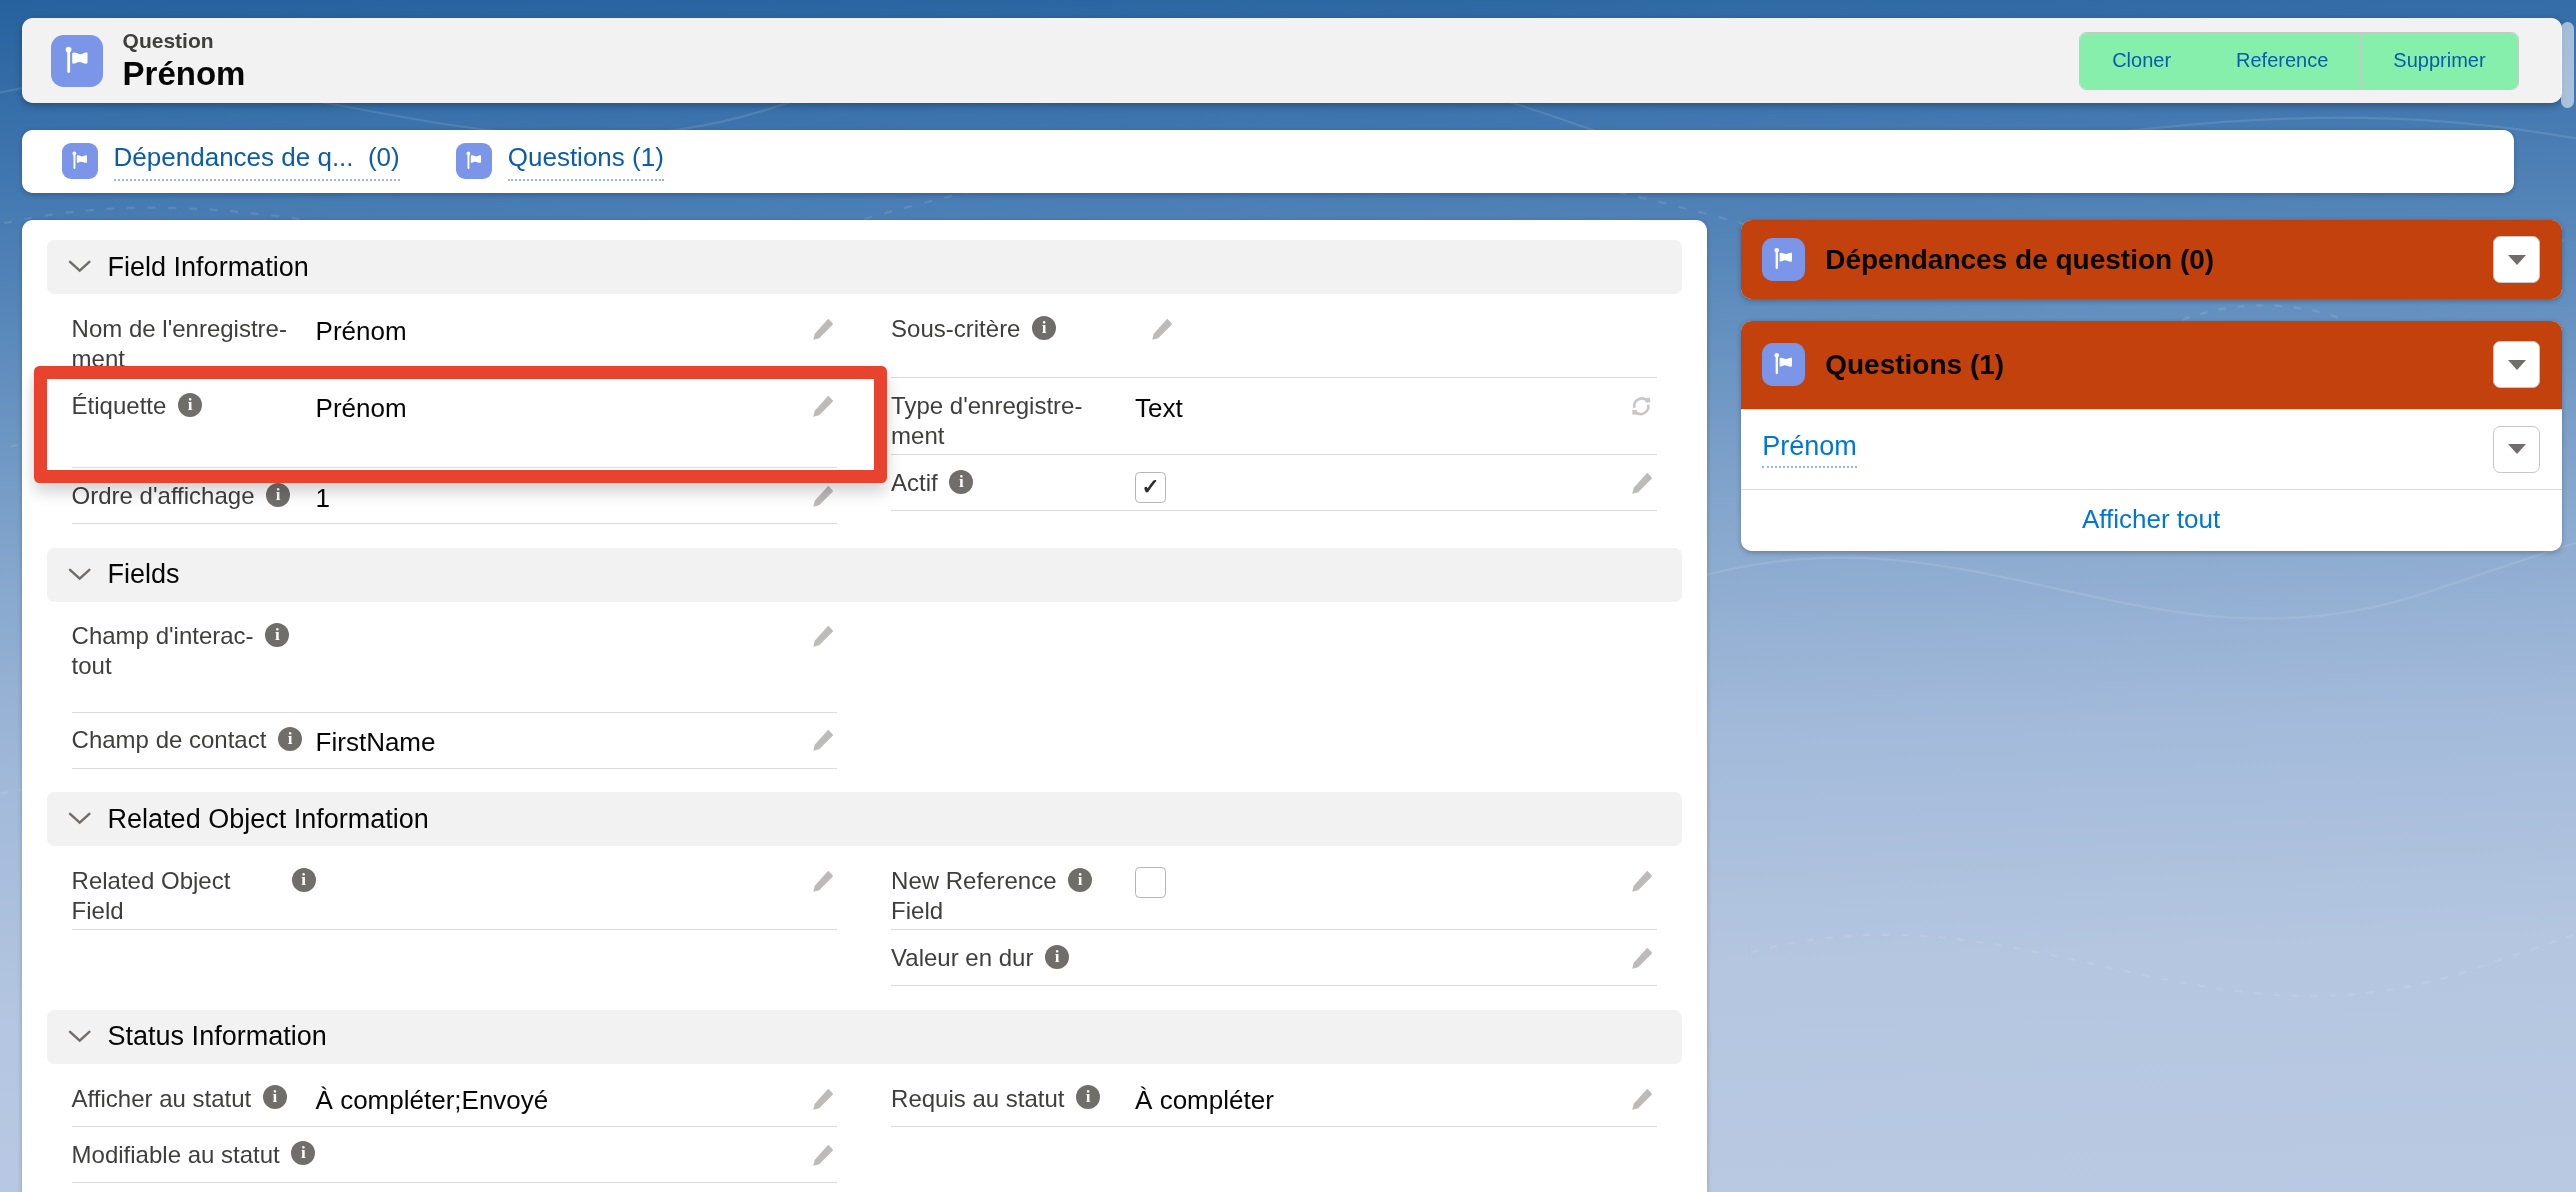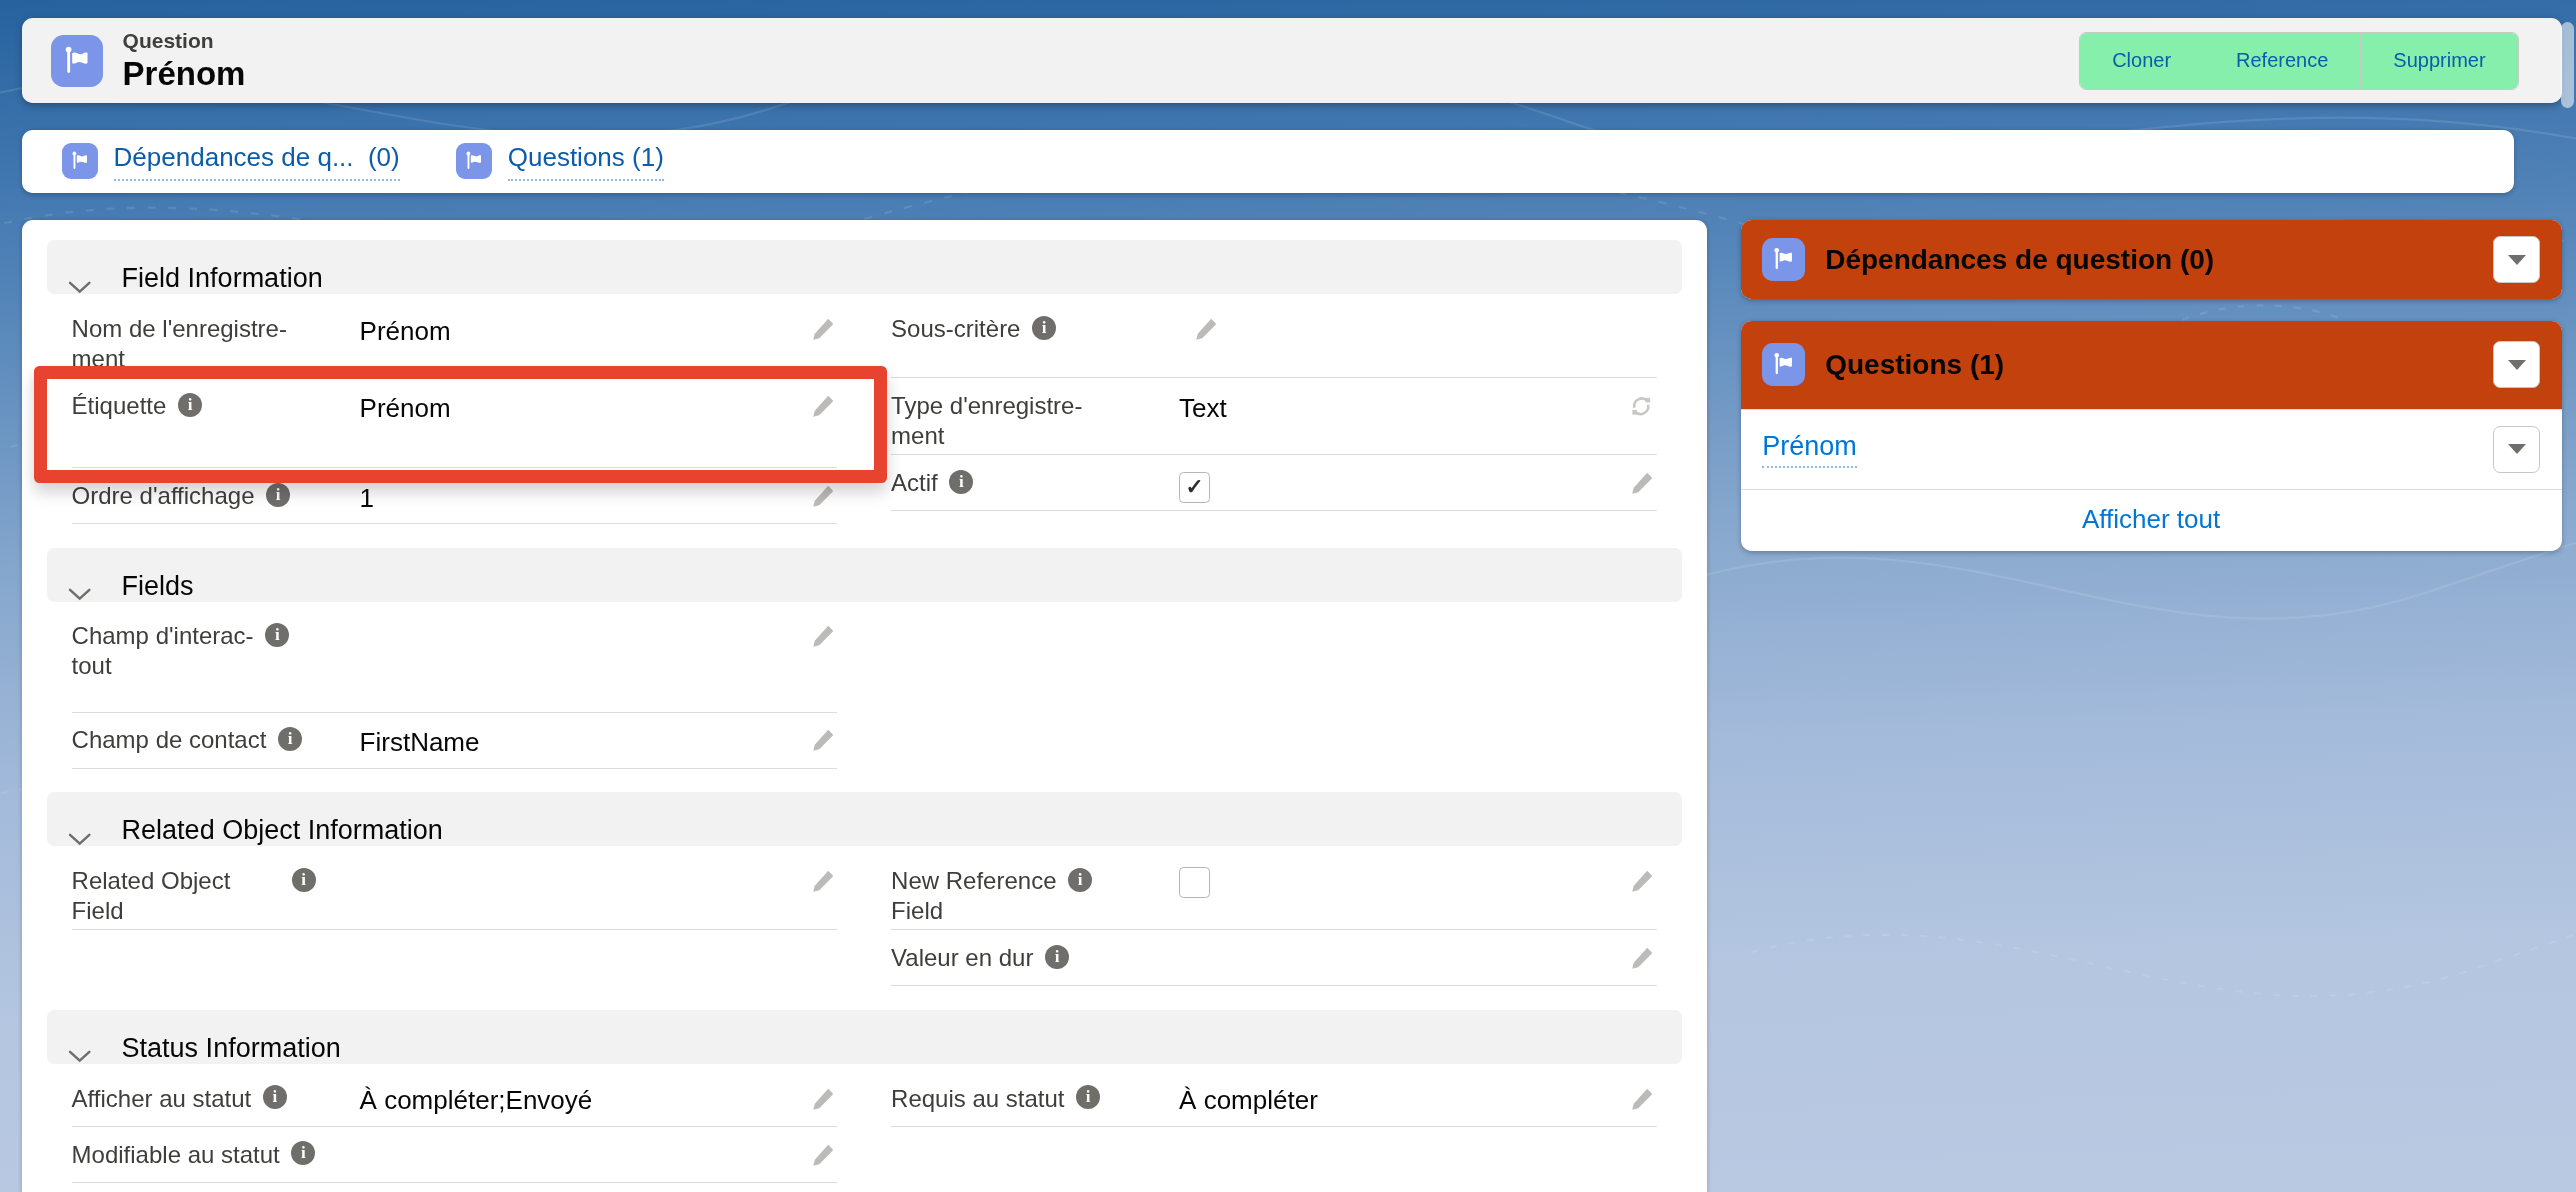--- a/index.html
+++ b/index.html
@@ -32,25 +32,25 @@
            border-bottom:2.7px dotted #8fb9e4;padding-bottom:5.4px;}
 
   
   .content{position:absolute;left:21.6px;top:220px;width:2540px;display:flex;gap:34px;align-items:flex-start;}
 
   
   .main-panel{position:relative;width:1685px;height:973px;background:#fff;border-radius:10.8px 10.8px 0 0;
               box-shadow:0 1.8px 5.4px rgba(0,0,0,.22);box-sizing:border-box;padding:20px 25px 0;}
   .sec{margin-top:23.4px;}
   .sec:first-child{margin-top:0;}
-  .sec-bar{height:54px;background:#f3f2f2;border-radius:7.2px;display:flex;align-items:flex-end;gap:30px;
+  .sec-bar{height:54px;background:#f3f2f2;border-radius:7.2px;display:flex;align-items:center;gap:16px;
            padding:0 21.6px;cursor:pointer;}
   .sec-bar h2{font-size:27px;font-weight:400;color:#080707;margin:0;}
   .sec-grid{display:grid;grid-template-columns:1fr 1fr;column-gap:54px;padding:7.2px 25px 0;}
-  .frow{display:flex;align-items:flex-start;border-bottom:1.8px solid #dddbda;padding-top:12.6px;box-sizing:border-box;gap:44px;}
+  .frow{display:flex;align-items:flex-start;border-bottom:1.8px solid #dddbda;padding-top:12.6px;box-sizing:border-box;}
   .frow.size-s{min-height:56px;}
   .frow.size-m{min-height:77px;}
   .frow.size-l{min-height:104px;}
   .frow.size-hl{min-height:90px;}
   .flabel{flex:none;width:244px;display:flex;align-items:flex-start;gap:11.7px;font-size:24px;color:#3e3e3c;line-height:1.25;}
   .ltext{white-space:pre-line;}
   .info-icon{flex:none;width:24px;height:24px;border-radius:50%;background:#706e6b;color:#fff;
              font-family:"Liberation Serif",serif;font-weight:700;font-size:17px;line-height:24px;text-align:center;
              margin-top:1.8px;cursor:pointer;}
   .fvalue{flex:1;font-size:26px;color:#080707;line-height:1.25;padding-top:0.9px;}

